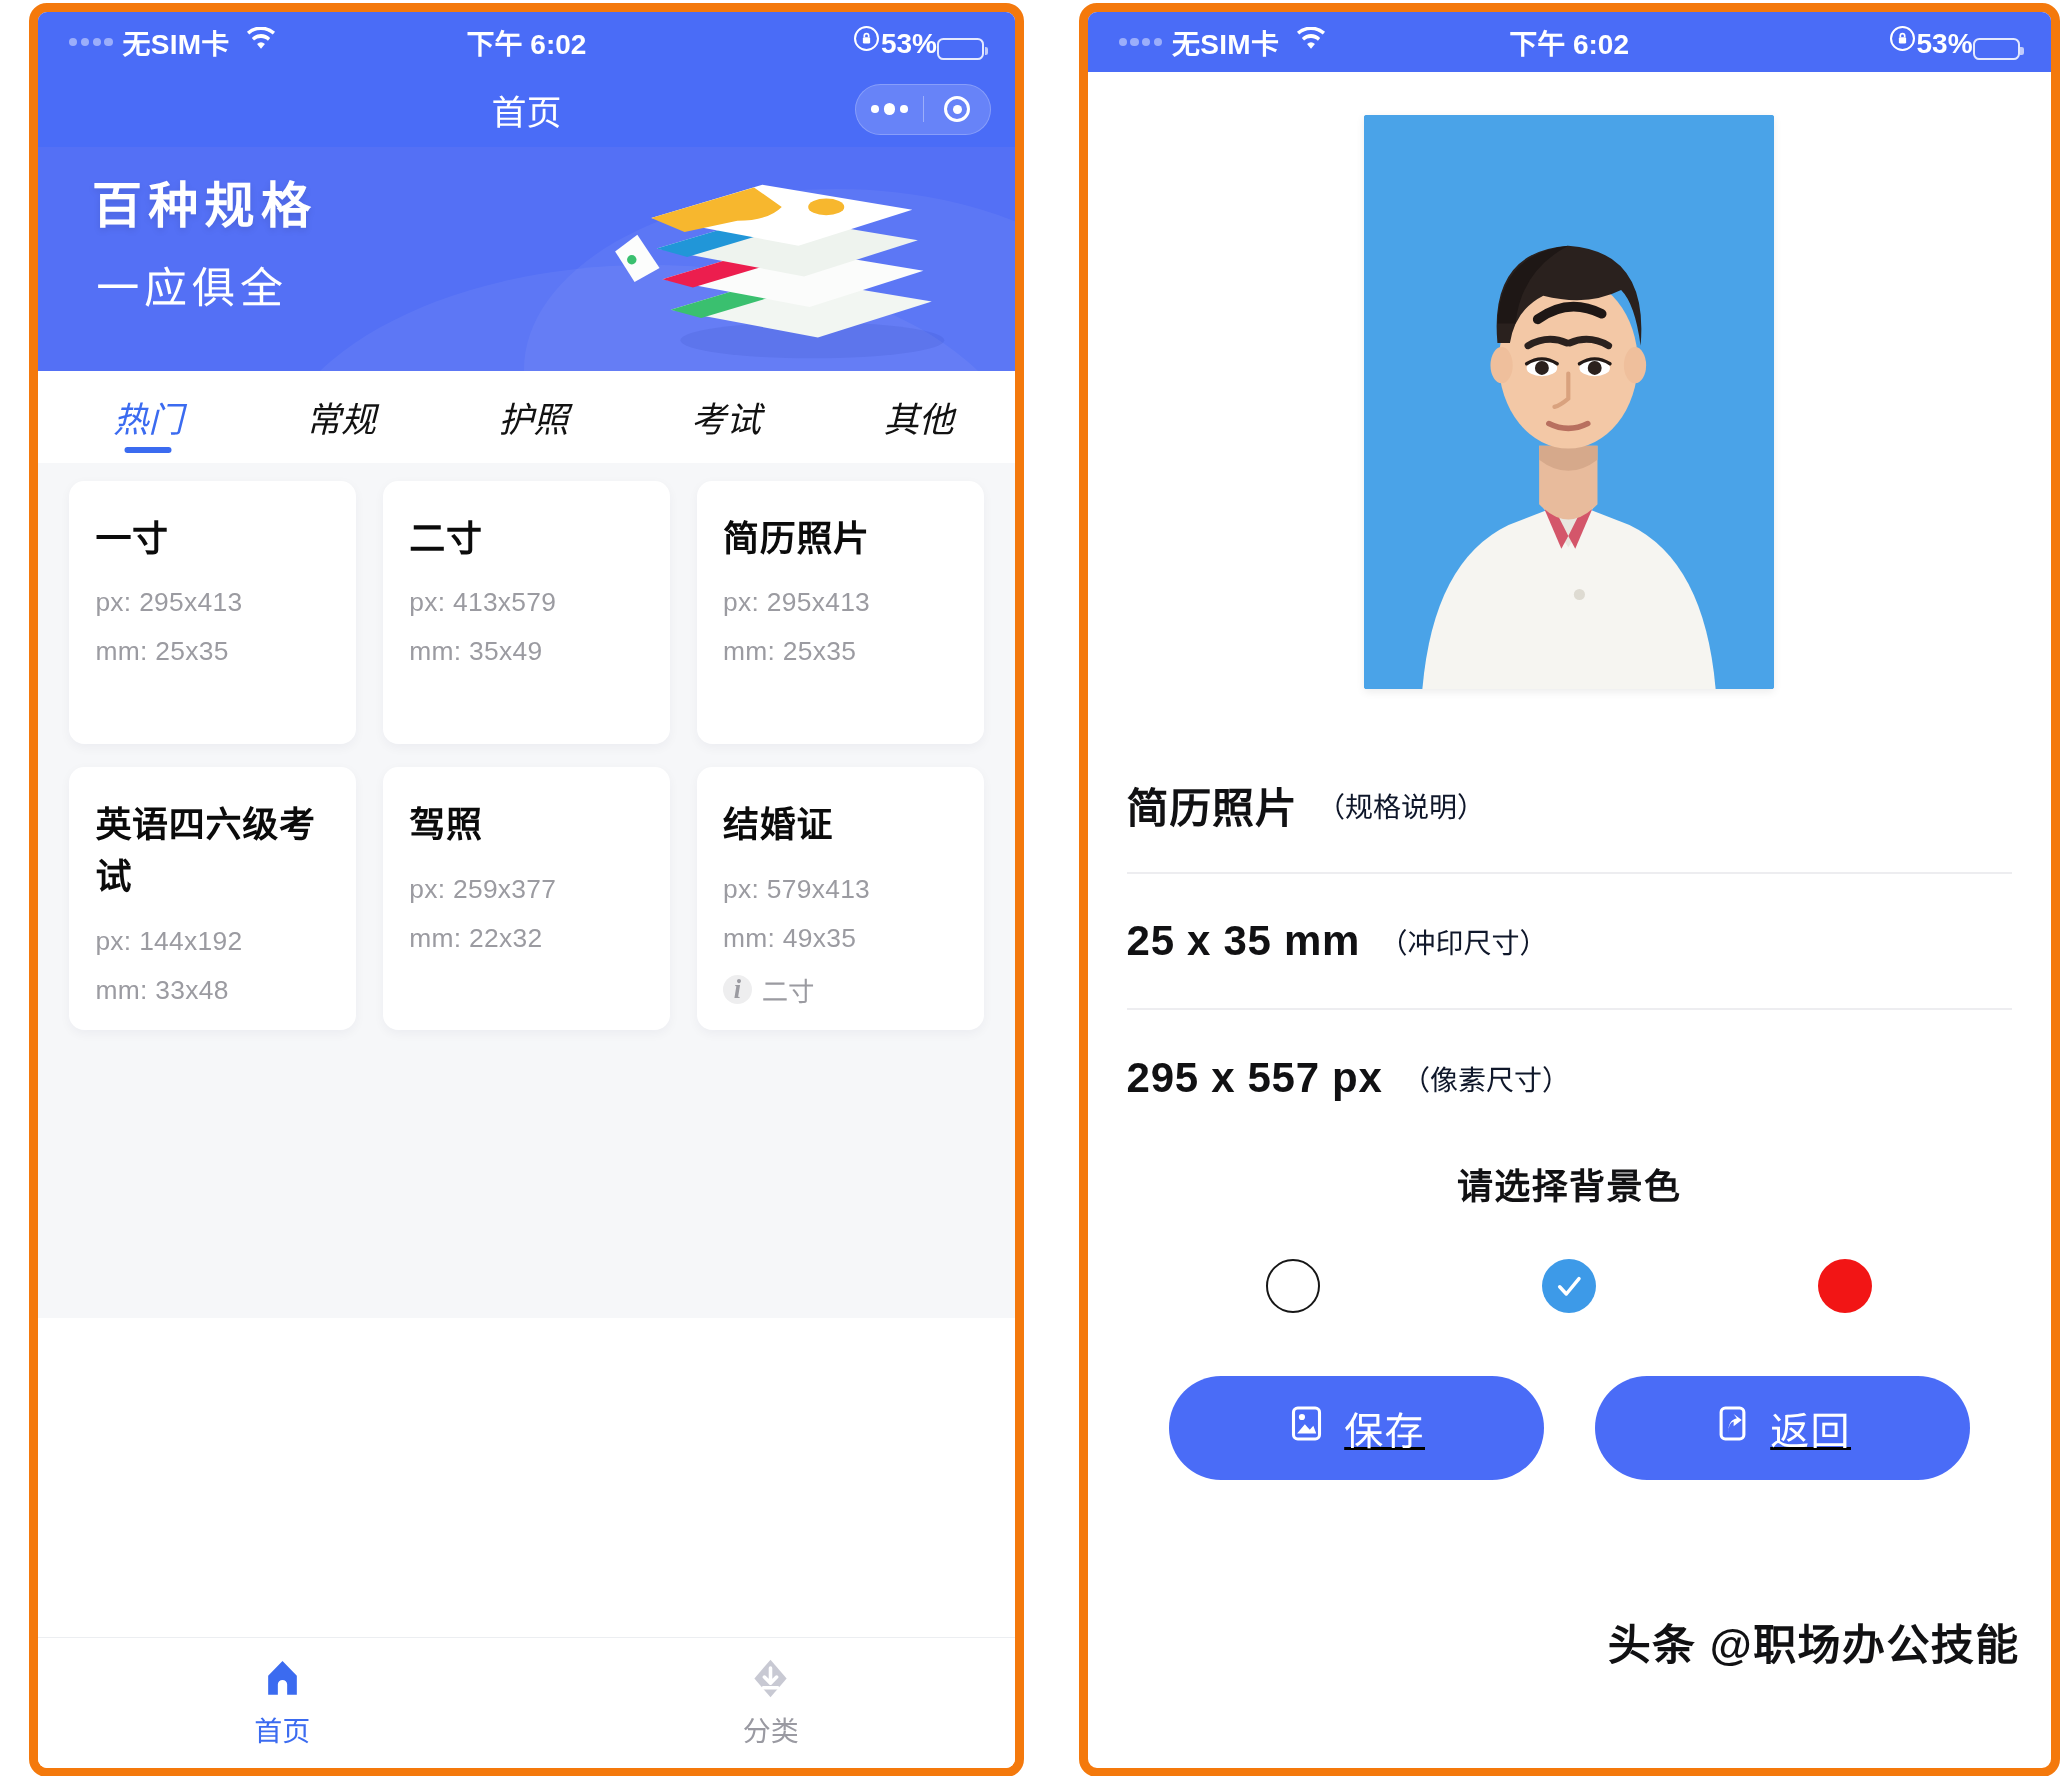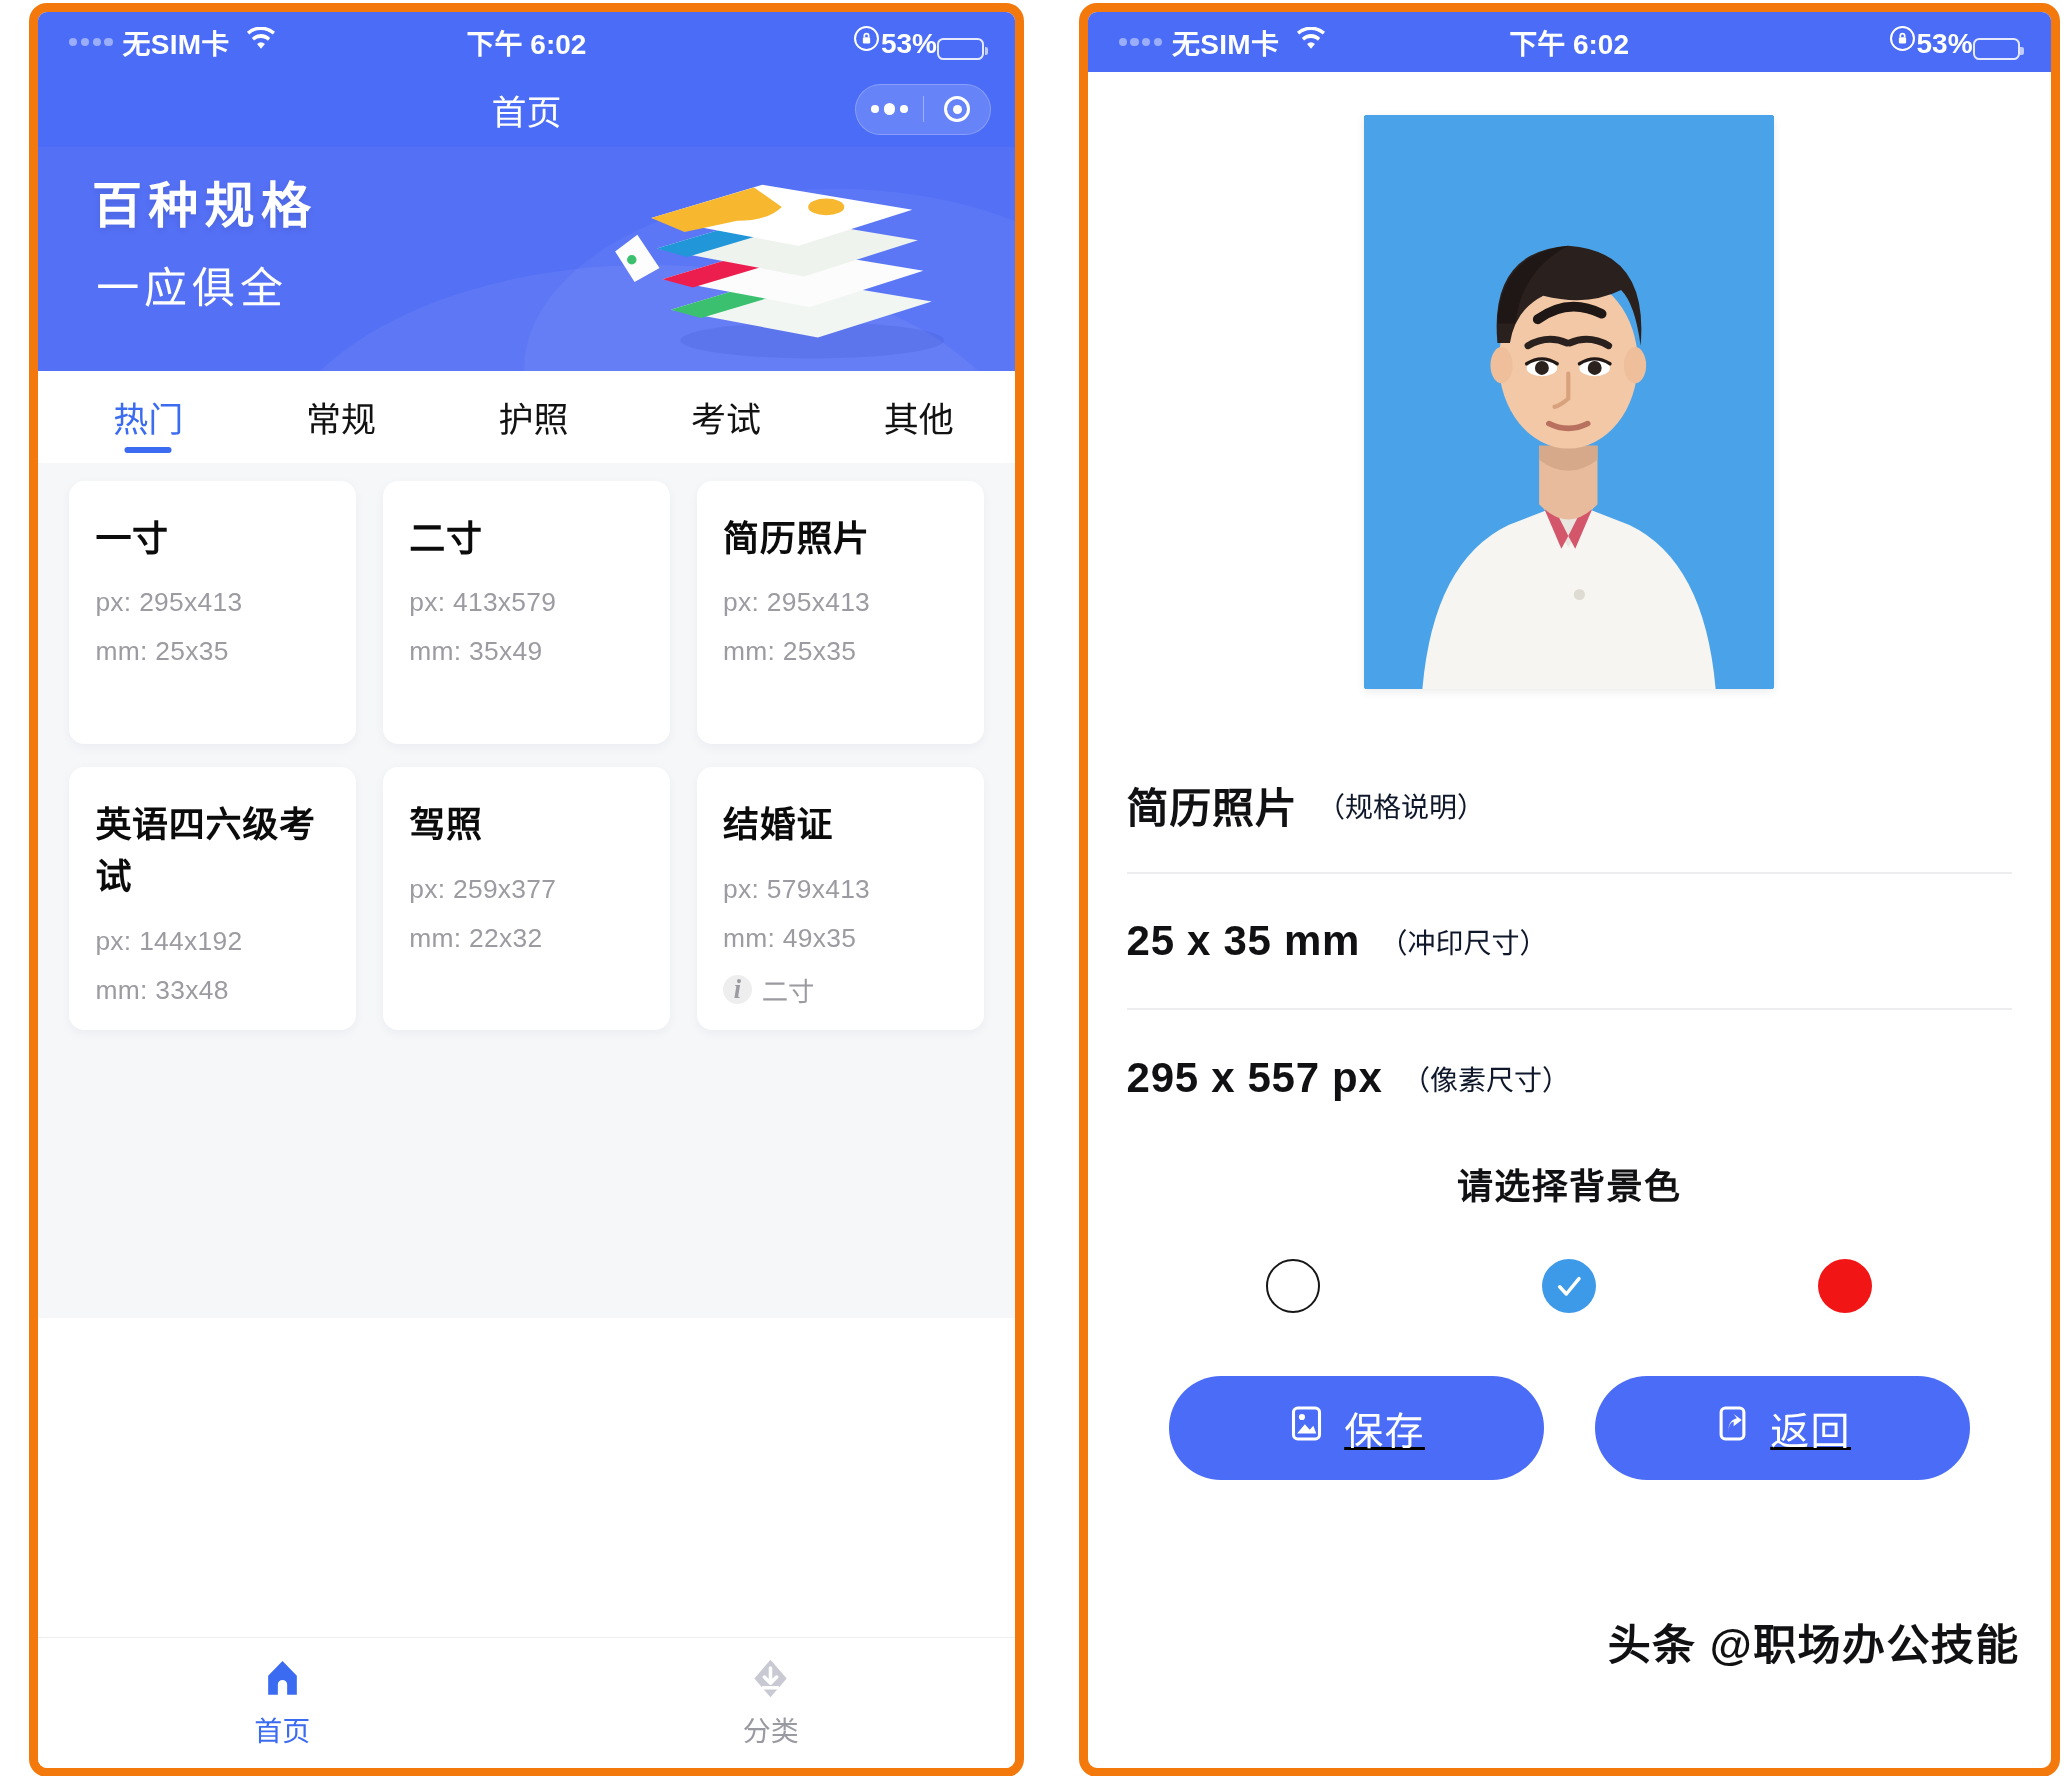--- a/index.html
+++ b/index.html
@@ -127,20 +127,21 @@
     color: #ffffff; font-size: 43px; font-weight: 500;
     letter-spacing: 4.9px; margin-top: 19.5px; margin-left: 4.2px;
   }
   .banner-art { position: absolute; right: 36px; top: 18px; width: 375px; height: 195px; z-index: 2; }
 
   
   .tabs {
     height: 92px; background: #ffffff;
     display: flex; align-items: center;
     padding: 0 0 0 14px;
+    font-style: italic;
   }
   .tab {
     flex: 1; text-align: center; font-size: 35px; color: #121212;
     position: relative; height: 100%; display: flex;
     align-items: center; justify-content: center; cursor: pointer;
   }
   .tab.active { color: #3b6bf0; font-weight: 500; }
   .tab.active::after {
     content: ""; position: absolute; bottom: 9.7px; left: 50%;
     transform: translateX(-50%);

